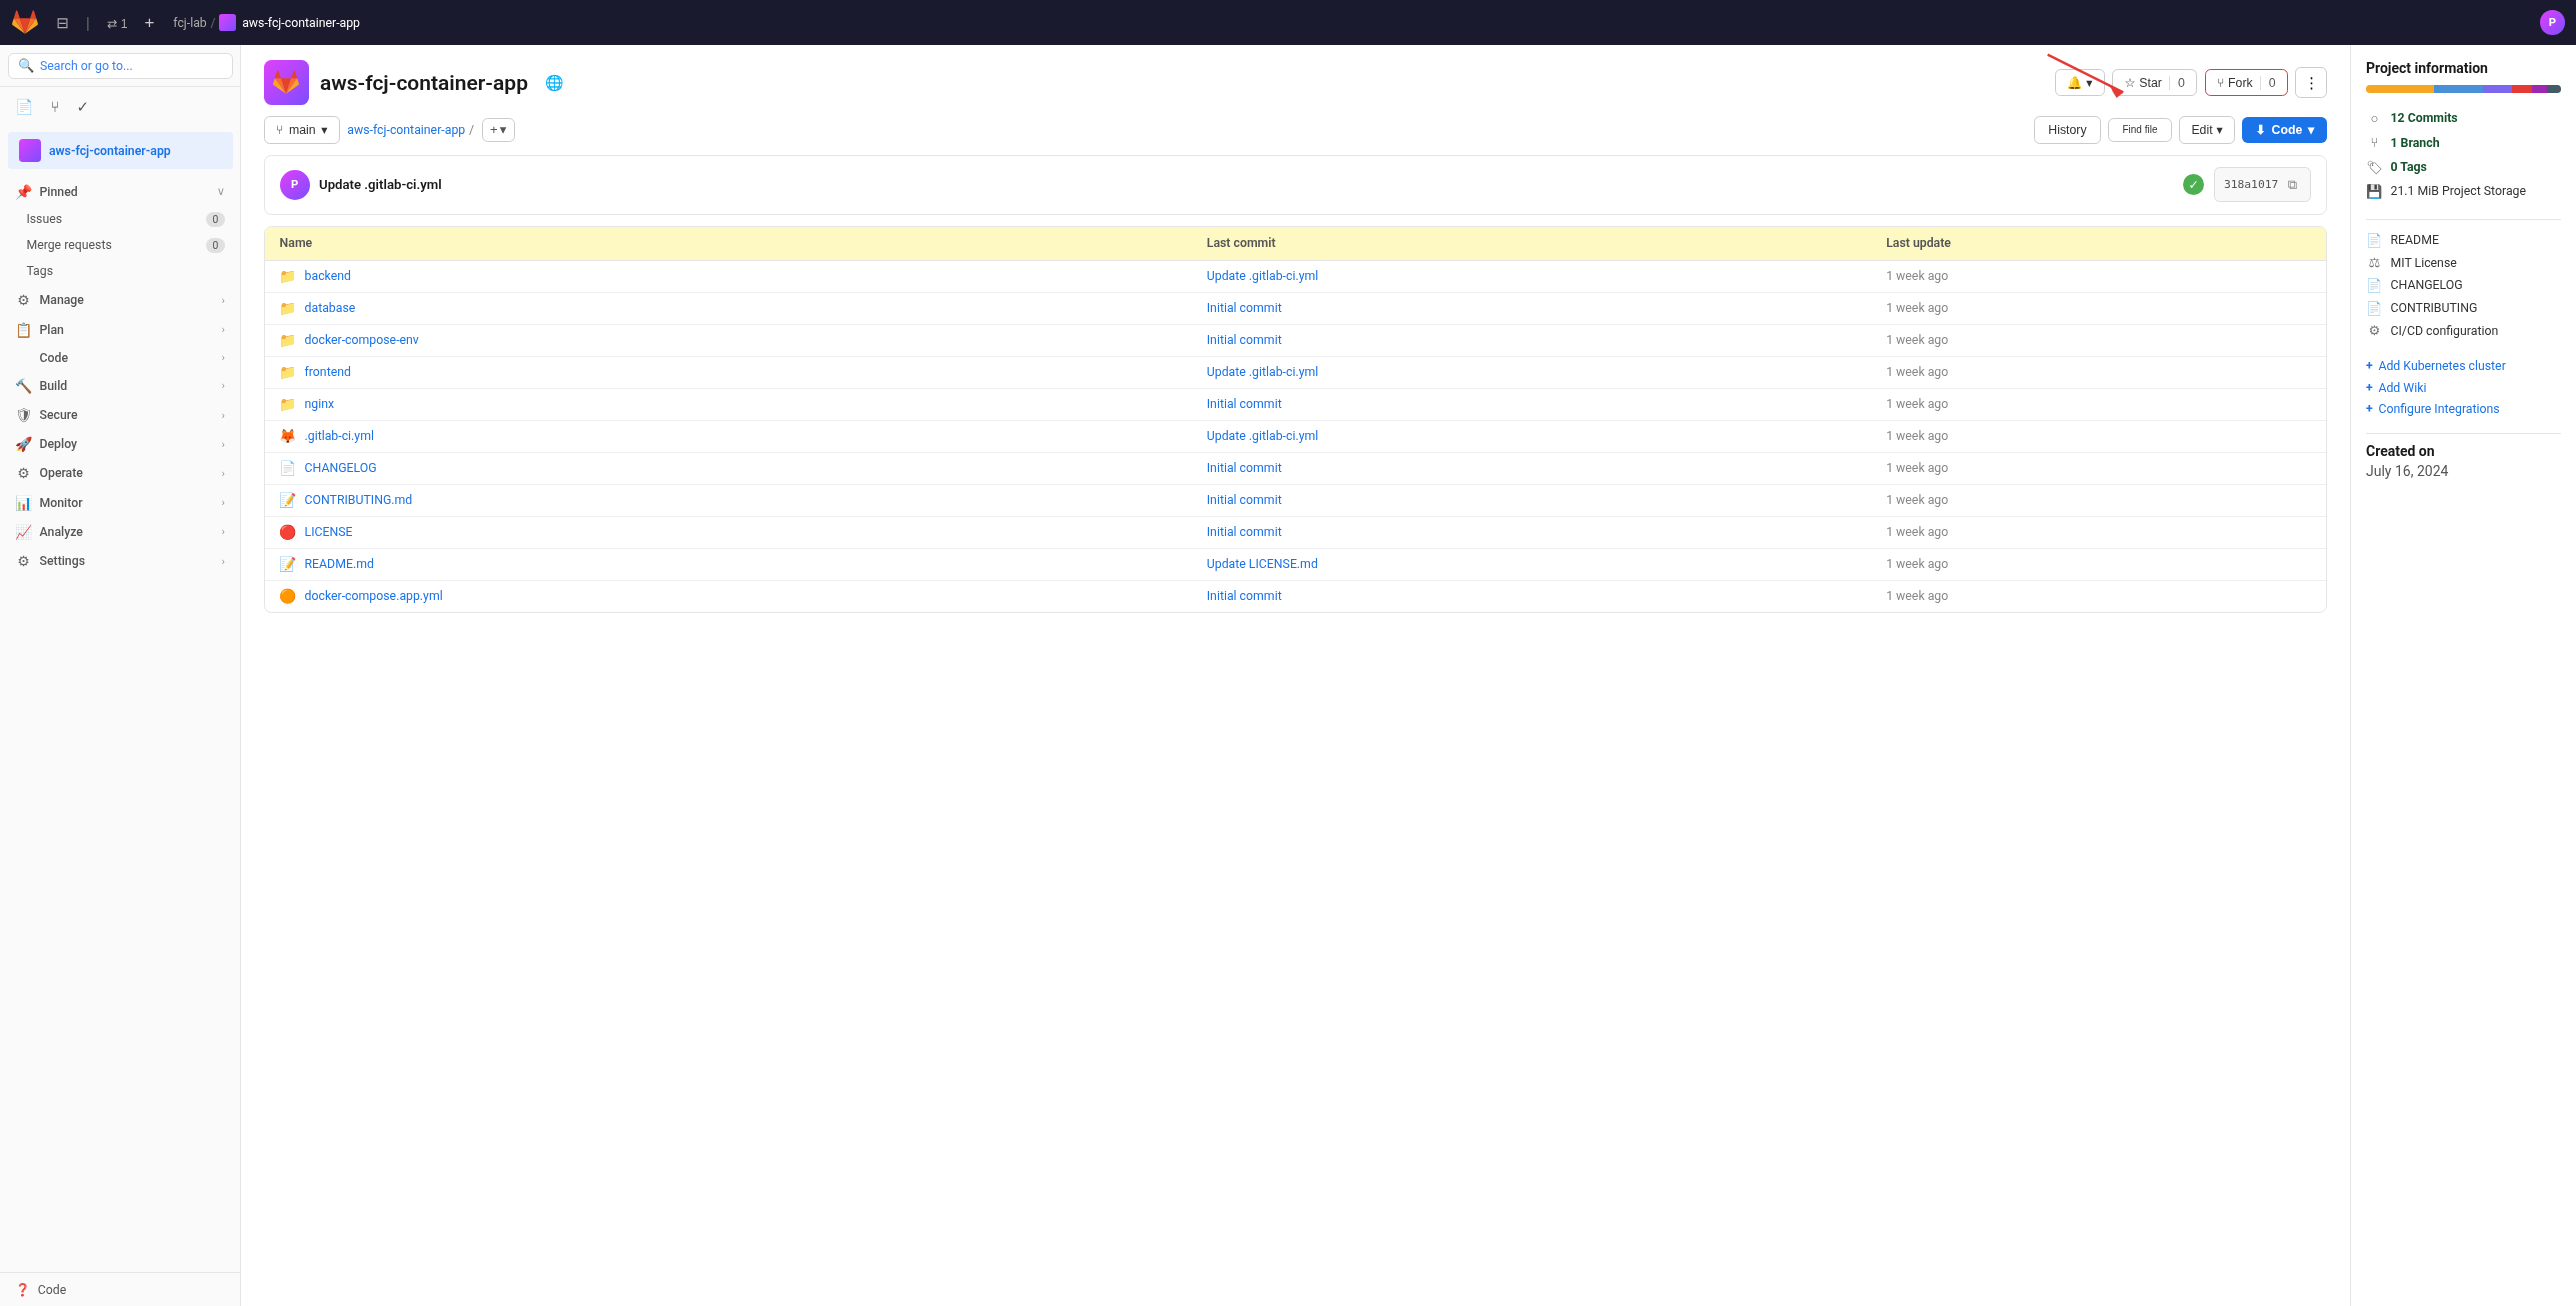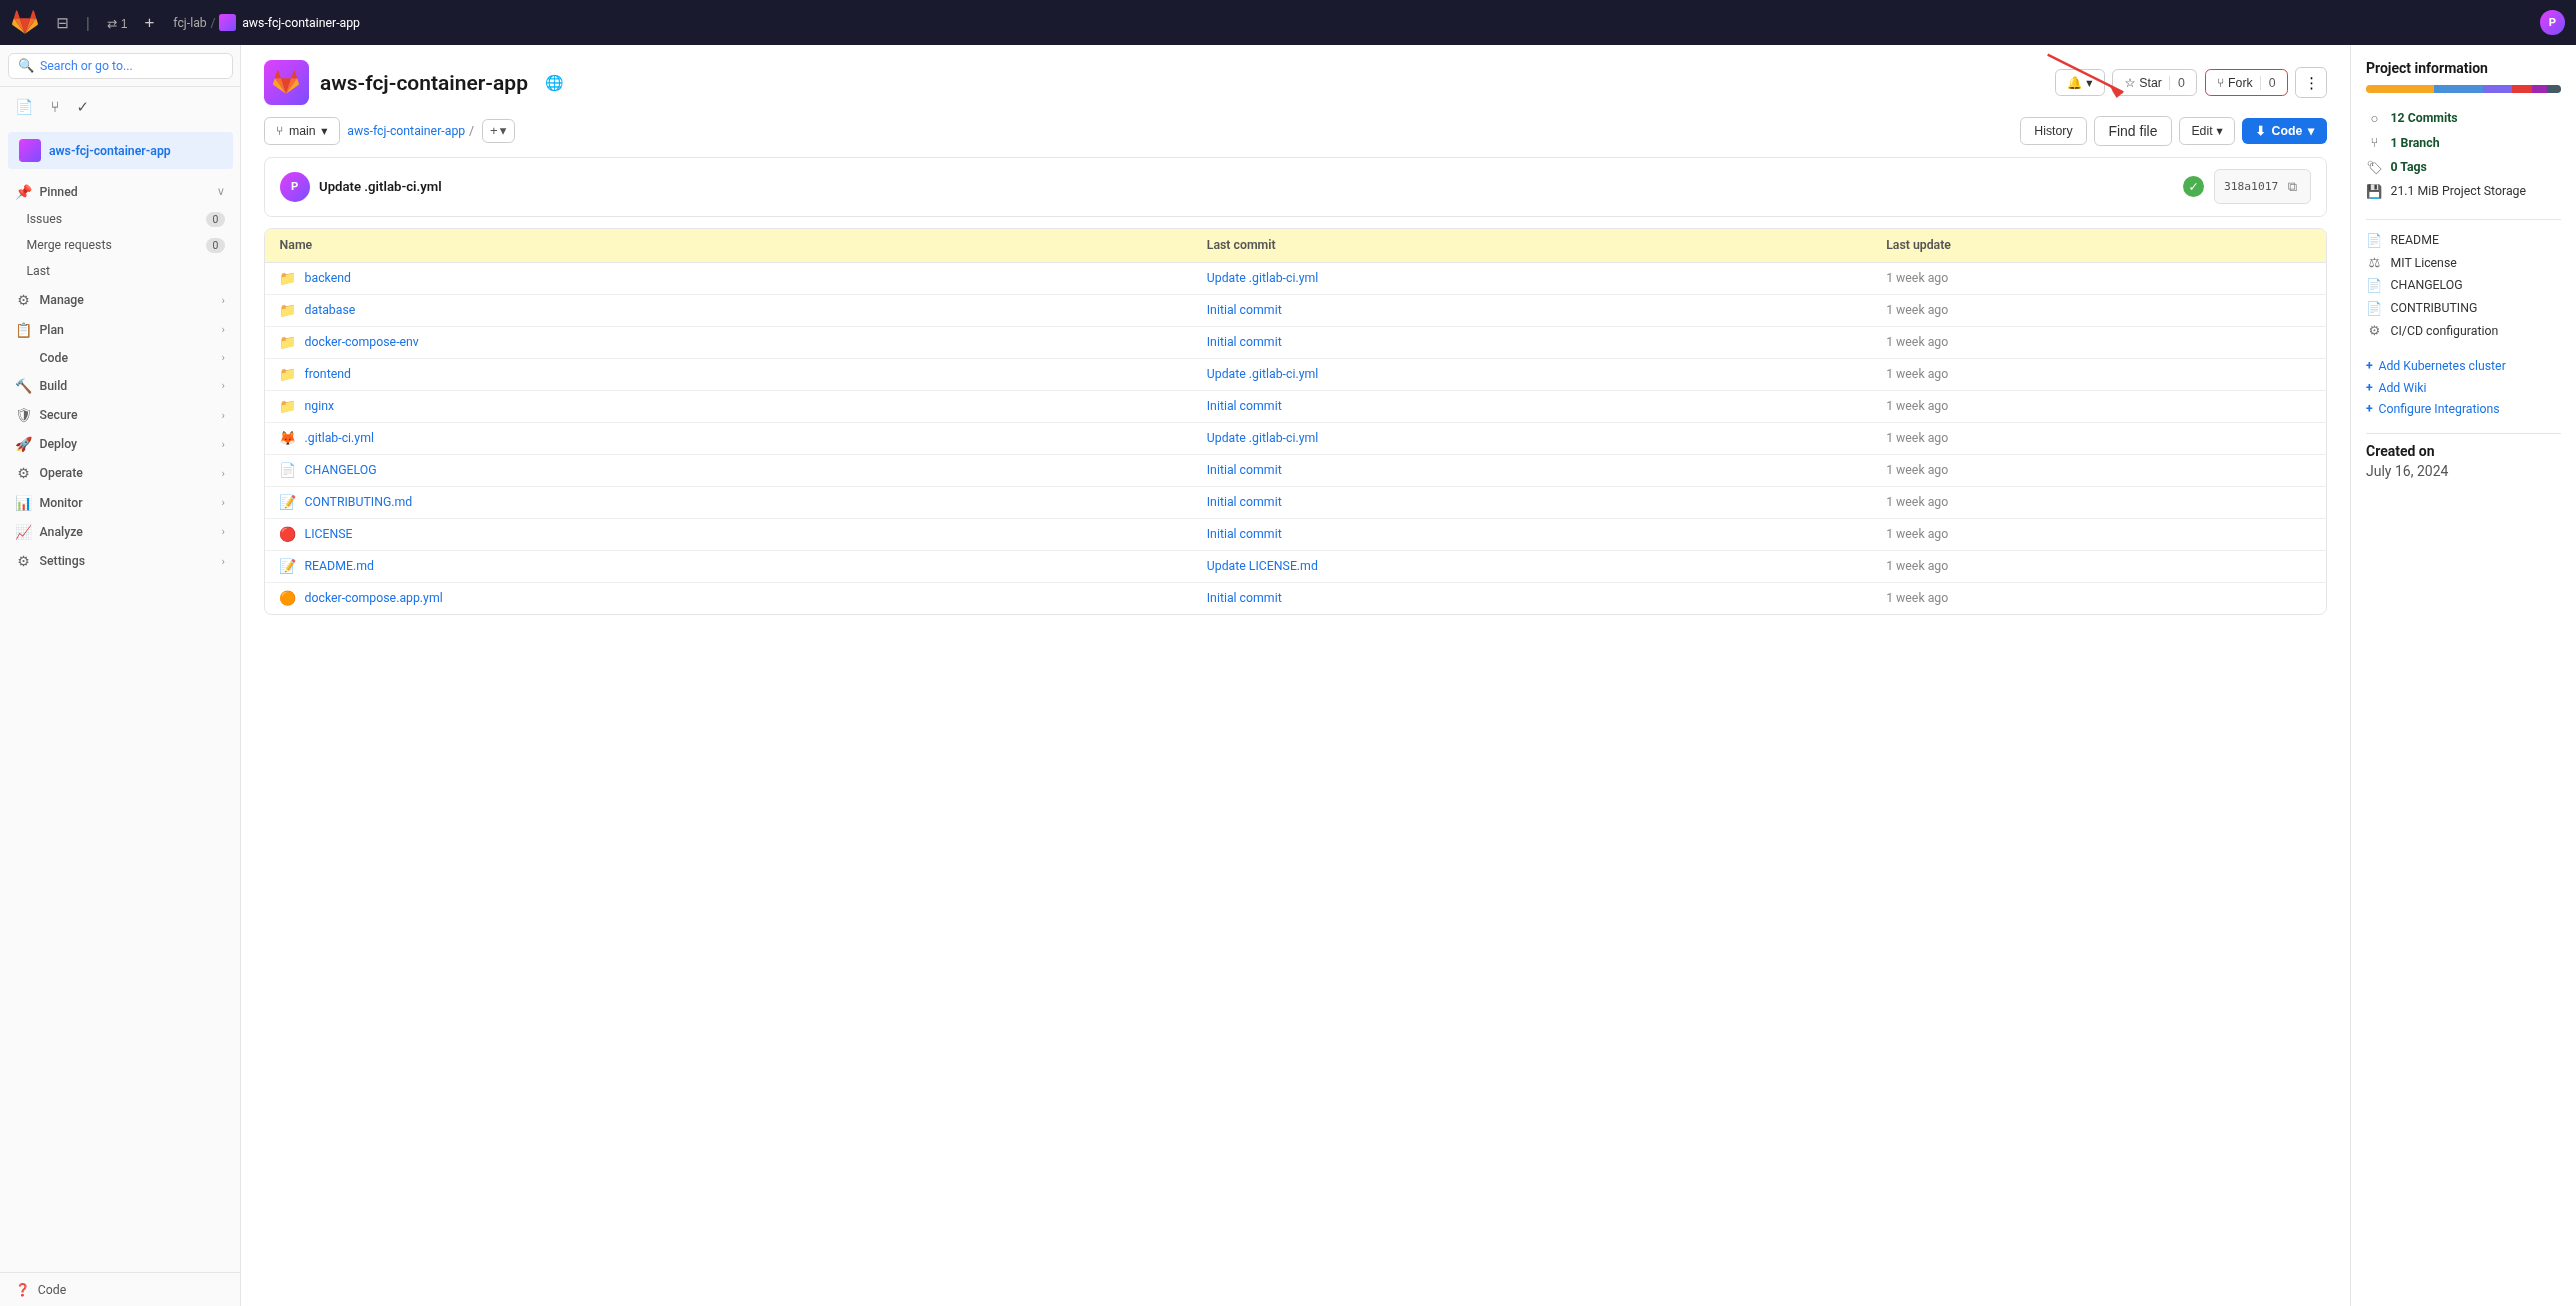--- a/index.html
+++ b/index.html
@@ -57,21 +57,21 @@
     .action-menu-btn { padding: 5.7px 7.5px; border: 0.9px solid #ccc; border-radius: 5.7px; background: #fff; cursor: pointer; font-size: 15px; }
 
     
     .repo-toolbar { padding: 11.3px 22.6px; display: flex; align-items: center; gap: 7.5px; flex-wrap: wrap; }
     .branch-selector { display: flex; align-items: center; gap: 5.7px; padding: 5.7px 11.3px; border: 0.9px solid #ccc; border-radius: 5.7px; background: #fff; cursor: pointer; font-size: 12.3px; color: #333; }
     .path-breadcrumb { display: flex; align-items: center; gap: 3.8px; font-size: 12.3px; color: #1a73e8; }
     .path-sep { color: #888; }
     .path-add-btn { display: flex; align-items: center; gap: 1.9px; padding: 3.8px 7.5px; border: 0.9px solid #ccc; border-radius: 5.7px; background: #fff; cursor: pointer; font-size: 13.2px; color: #555; }
     .toolbar-spacer { flex: 1; }
     .history-btn { padding: 5.7px 13.2px; border: 0.9px solid #ccc; border-radius: 5.7px; background: #fff; cursor: pointer; font-size: 12.3px; color: #333; }
-    .findfile-btn { padding: 5.7px 13.2px; border: 0.9px solid #ccc; border-radius: 5.7px; background: #fff; cursor: pointer; font-size: 14px; color: #333; }
+    .findfile-btn { padding: 5.7px 13.2px; border: 0.9px solid #ccc; border-radius: 5.7px; background: #fff; cursor: pointer; font-size: 10px; color: #333; }
     .edit-btn { display: flex; align-items: center; gap: 3.8px; padding: 5.7px 11.3px; border: 0.9px solid #ccc; border-radius: 5.7px; background: #fff; cursor: pointer; font-size: 12.3px; color: #333; }
     .code-btn { display: flex; align-items: center; gap: 5.7px; padding: 5.7px 13.2px; border: none; border-radius: 5.7px; background: #1a73e8; cursor: pointer; font-size: 12.3px; color: #fff; font-weight: 600; }
 
     
     .commit-bar { margin: 0 22.6px; border: 0.9px solid #e5e5e5; border-radius: 7.5px; padding: 11.3px 15px; display: flex; align-items: center; gap: 9.4px; background: #fff; }
     .commit-avatar { width: 30px; height: 30px; border-radius: 50%; background: linear-gradient(135deg, #e040fb, #7c4dff); display: flex; align-items: center; justify-content: center; color: white; font-size: 11.3px; font-weight: bold; }
     .commit-info { flex: 1; }
     .commit-title { font-weight: 600; font-size: 13.2px; color: #1a1a1a; }
     .commit-meta { font-size: 11.3px; color: #888; margin-top: 1.9px; }
     .commit-meta a { color: #888; text-decoration: none; }
@@ -187,21 +187,21 @@
       </div>
       <div class="sidebar-sub-item">
         <span>Issues</span>
         <span class="badge">0</span>
       </div>
       <div class="sidebar-sub-item">
         <span>Merge requests</span>
         <span class="badge">0</span>
       </div>
       <div class="sidebar-sub-item">
-        <span>Last</span>
+        <span>Tags</span>
       </div>
     </div>
 
     <div id="sidebar-nav-items">
         <div class="sidebar-group-item">
       <div class="sidebar-group-item-left">
         <span class="sidebar-icon">⚙</span>
         <span class="sidebar-group-item-label">Manage</span>
       </div>
       <span class="chevron">›</span>

